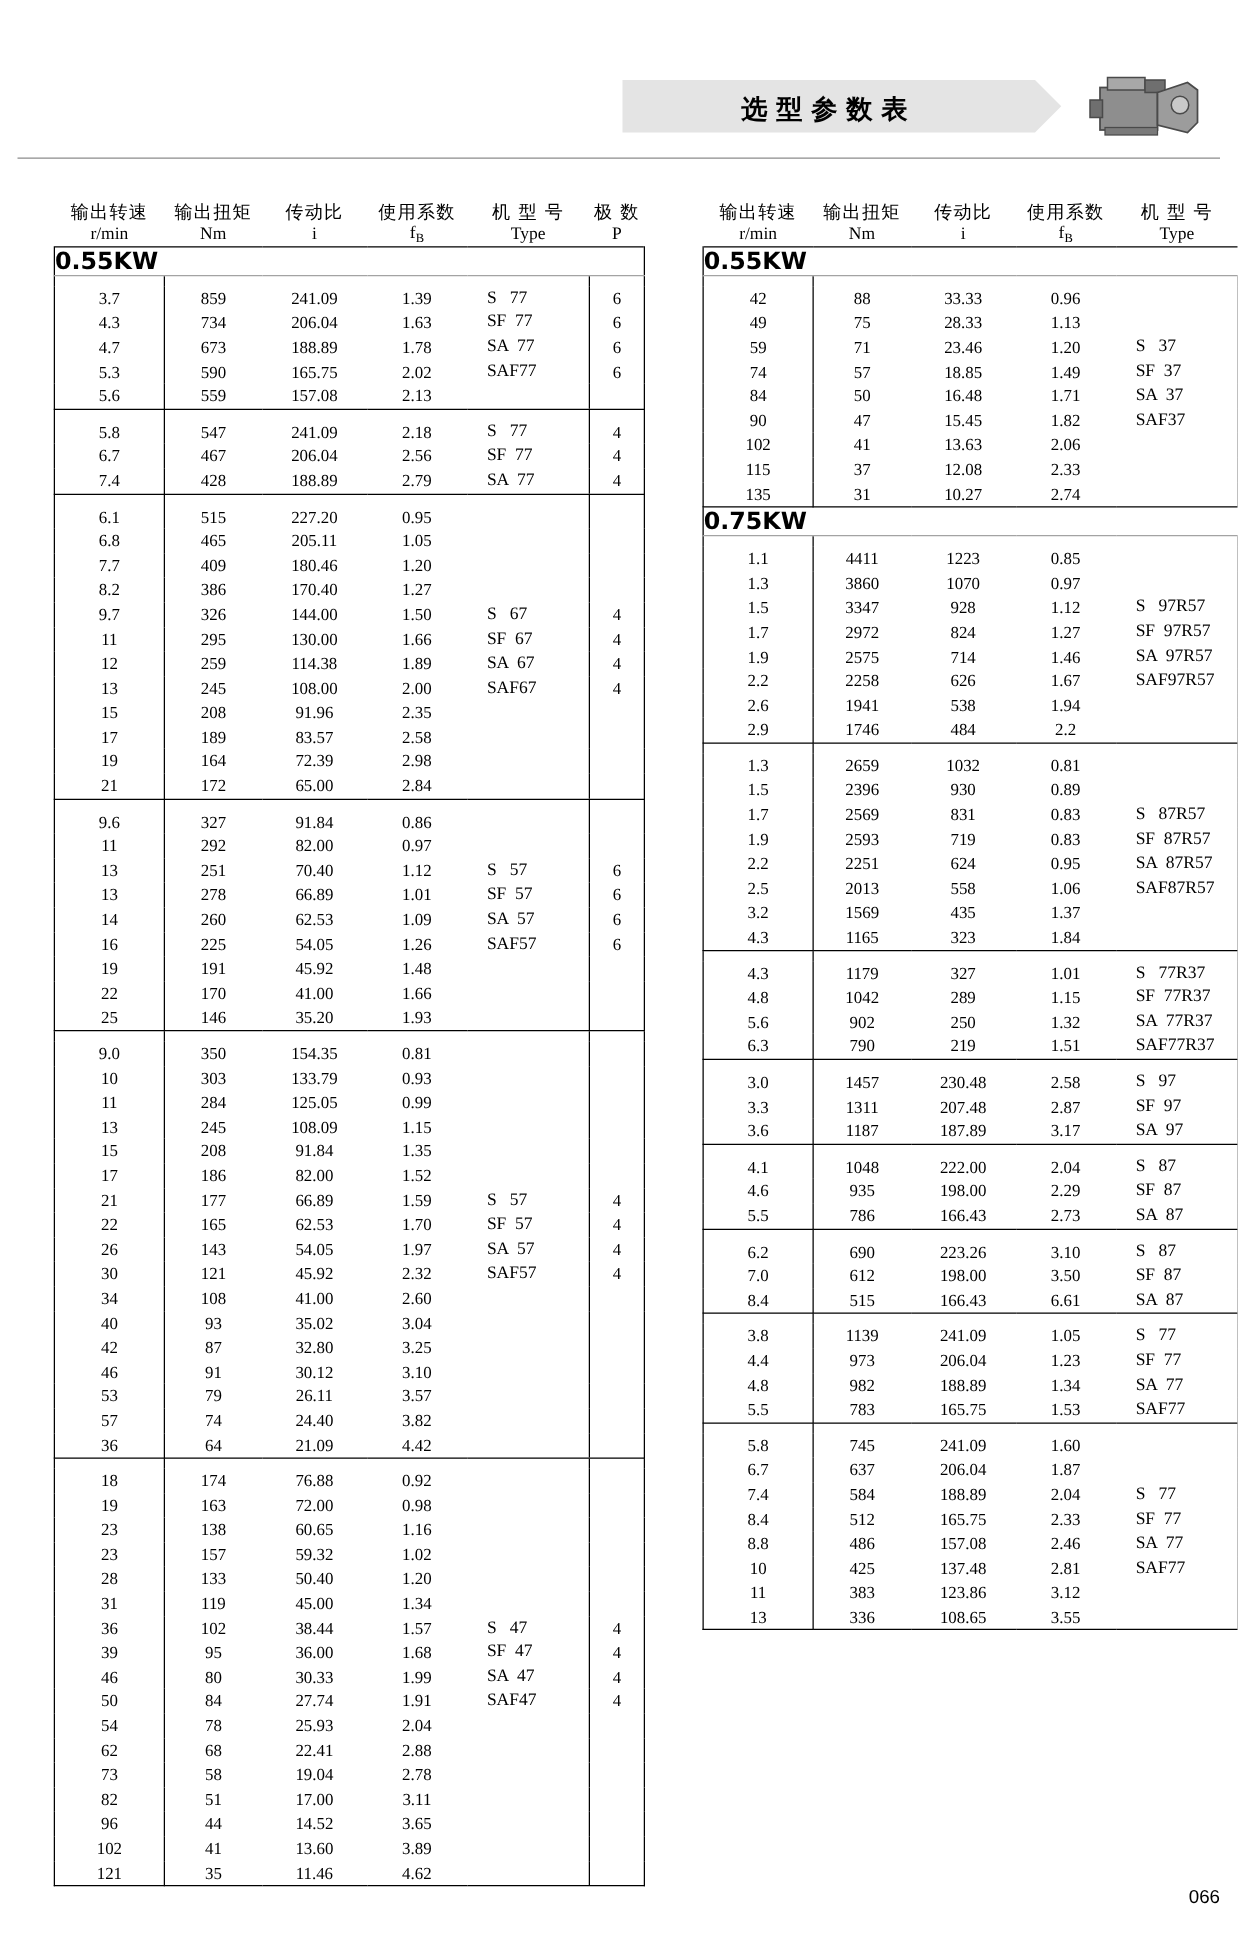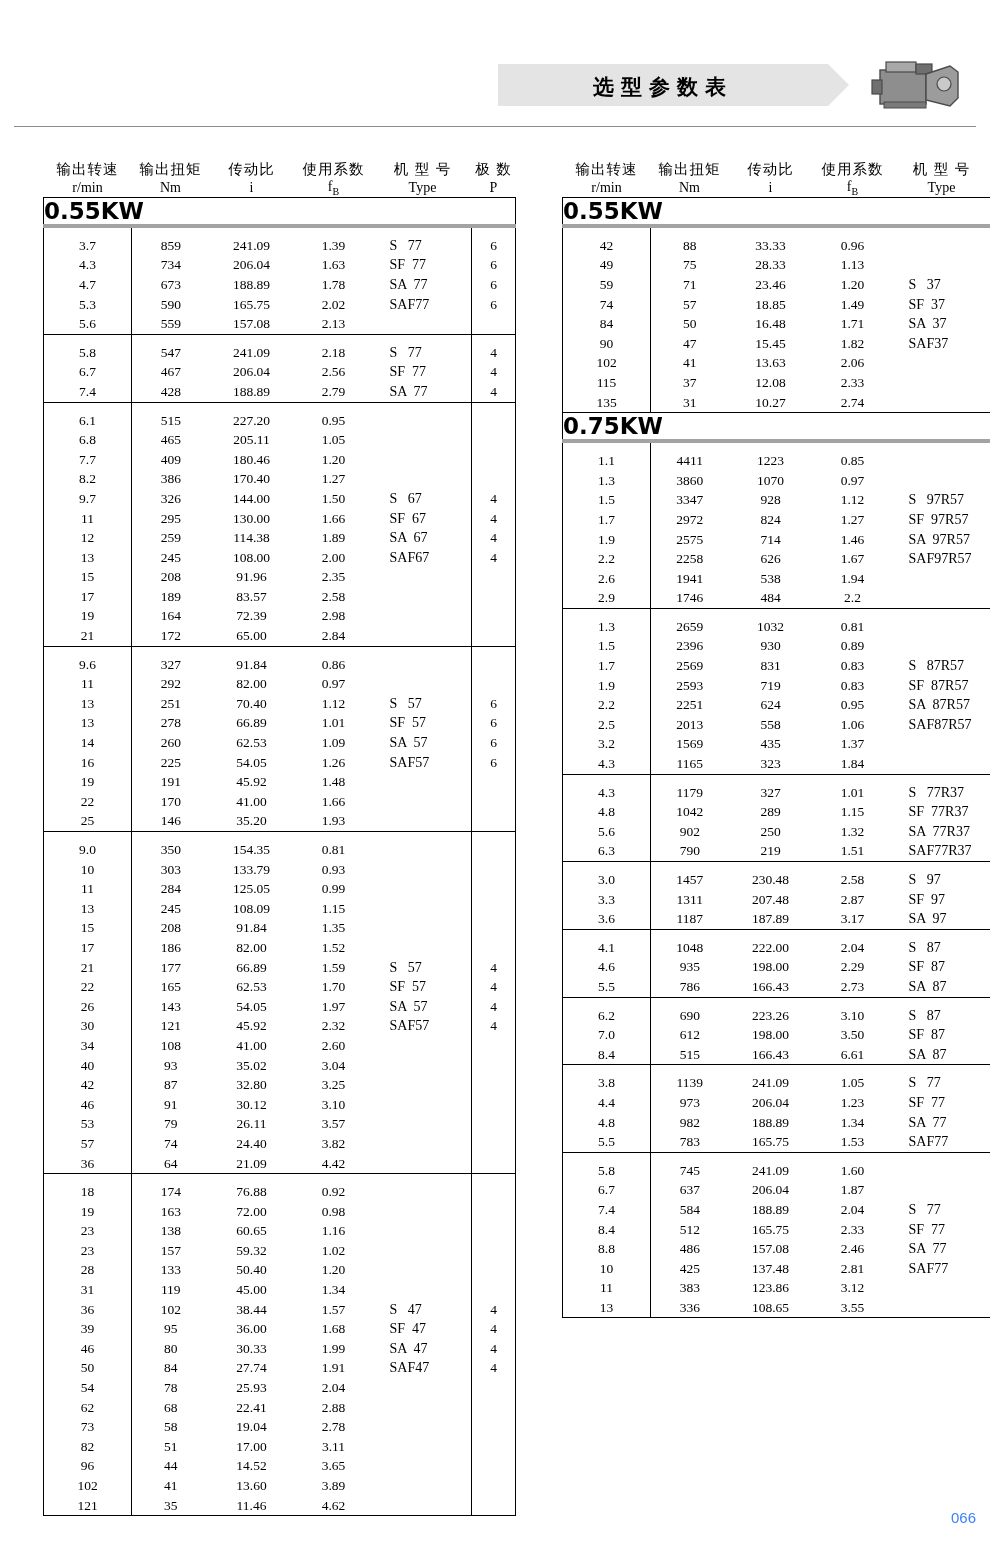--- a/index.html
+++ b/index.html
@@ -111,24 +111,24 @@
     font-family: "Liberation Serif", serif;
   }
   .sub {
     font-size: 10px;
     vertical-align: sub;
   }
   .topline {
     border-top: 1.6px solid #000;
   }
   .kw-row td {
-    font-size: 23px;
+    font-size: 19px;
     font-weight: bold;
     padding: 5px 0 5px 6px;
-    border-bottom: 4px solid #a3a3a3;
+    border-bottom: 1px solid #a3a3a3;
     font-family: "DejaVu Sans", sans-serif;
   }
   .data-row td {
     font-size: 13.5px;
     text-align: center;
     height: 19.6px;
     line-height: 19.6px;
     font-family: "Liberation Serif", serif;
   }
   .data-row td.type {
@@ -160,21 +160,21 @@
   col.c4 { width: 80px; }
   col.c5 { width: 98px; }
   col.c6 { width: 44px; }
 
   .page-num {
     position: absolute;
     right: 14px;
     bottom: 24px;
     font-size: 15px;
     font-family: "Liberation Sans", sans-serif;
-    color: #3b82f6;
+    color: #000000;
   }
 </style>
 </head>
 <body>
 
 <div class="page">
 
   <div class="header">
     <div class="banner">
       <div class="banner-title">选型参数表</div>

